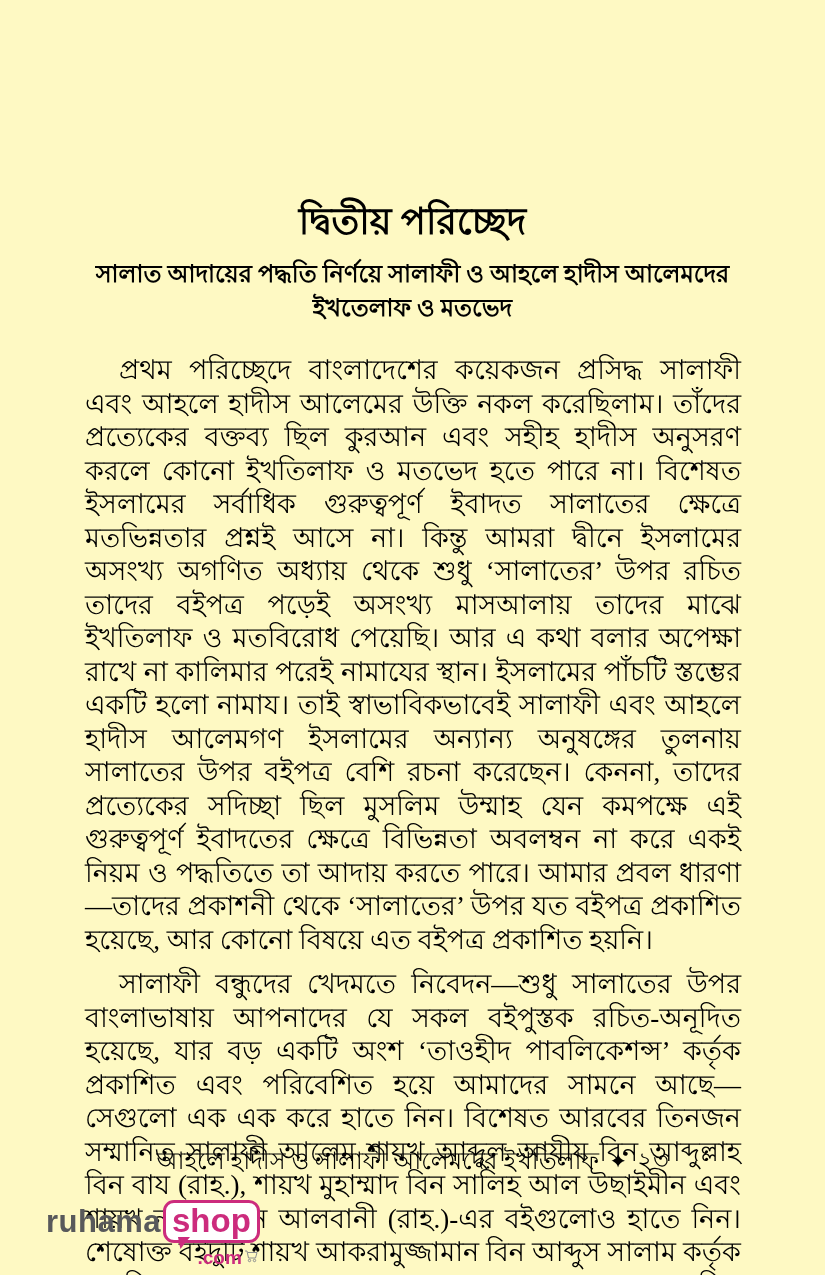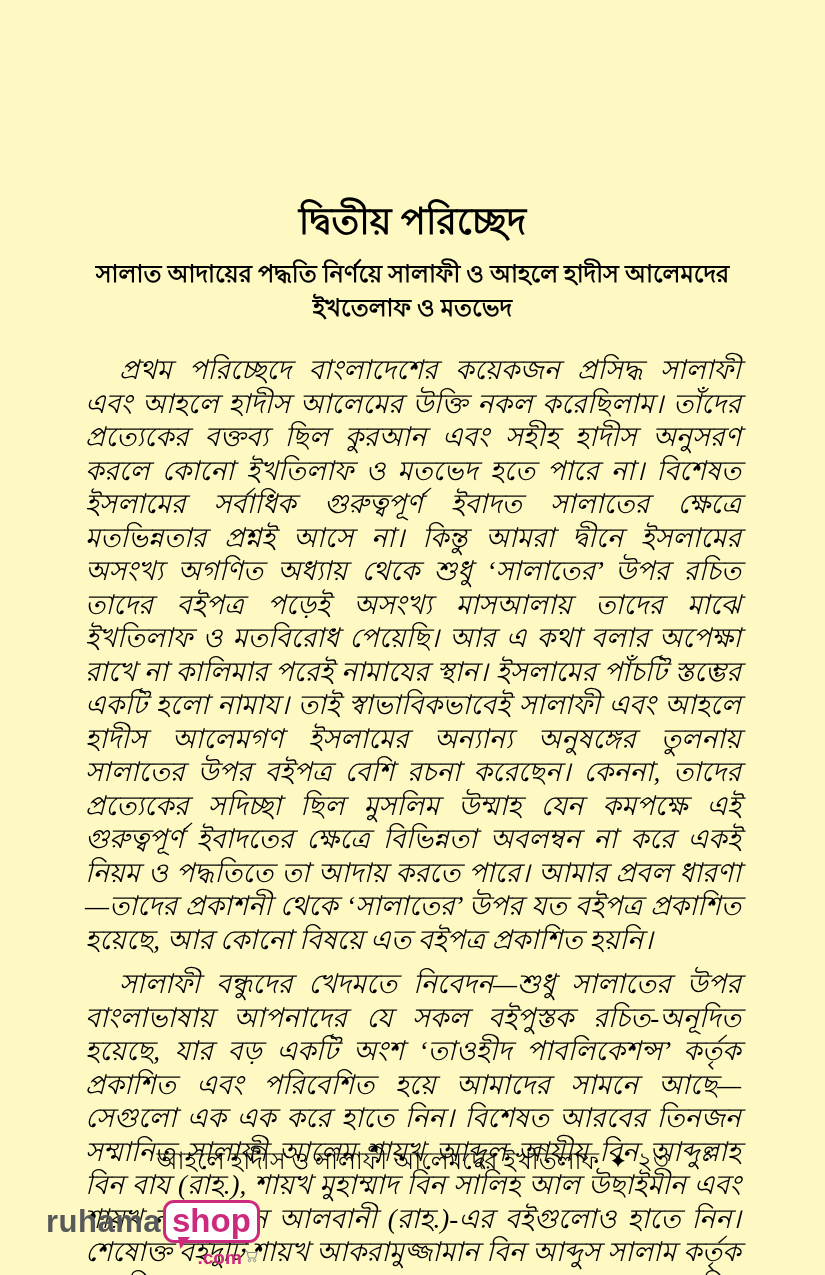--- a/index.html
+++ b/index.html
@@ -41,21 +41,20 @@
     top: 354px;
     left: 85px;
     width: 656px;
     font-size: 27px;
     line-height: 33.5px;
     text-align: justify;
   }
   .body-text p {
     margin: 0 0 11px 0;
     text-indent: 34px;
-    font-style: italic;
   }
   .body-text p.continues {
     text-align-last: justify;
     margin-bottom: 0;
   }
   .page-footer {
     position: absolute;
     top: 1146px;
     left: 0;
     right: 0;

